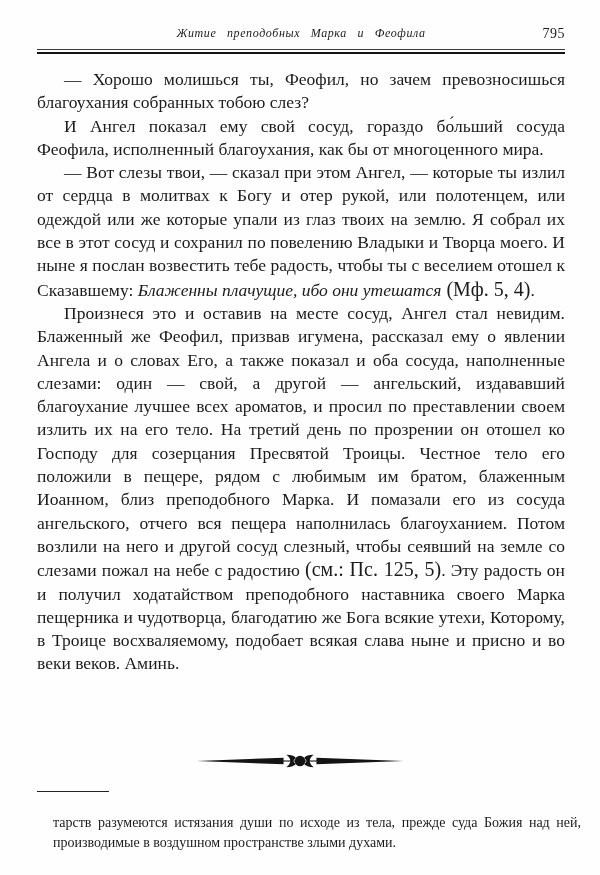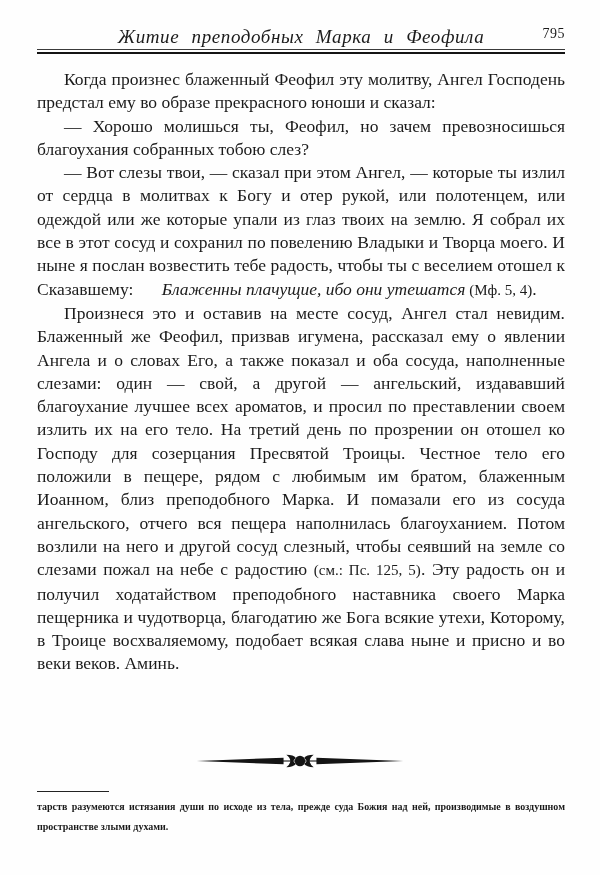--- a/index.html
+++ b/index.html
@@ -15,21 +15,21 @@
   
   .running-head {
     position: absolute;
     top: 26px; left: 37px; right: 35px;
     height: 22px;
   }
   .head-title {
     display: block;
     text-align: center;
     font-style: italic;
-    font-size: 19px;
+    font-size: 12px;
     letter-spacing: 0.6px;
     word-spacing: 7px;
     white-space: nowrap;
   }
   .page-num {
     position: absolute;
     right: 0; top: 0;
     font-size: 14px;
     font-style: normal;
     letter-spacing: 0.5px;
@@ -50,63 +50,62 @@
   .body-text {
     position: absolute;
     top: 68px; left: 37px;
     width: 528px;
     font-size: 17.5px;
     line-height: 23.3px;
     text-align: justify;
   }
   .para { margin: 0; }
   .para.indent { text-indent: 27px; }
-  .seg-italic { font-style: italic; margin-left: 24px; }
-  .seg-small { font-size: 15px; margin-top: 33px; }
+  .seg-italic { font-style: italic; }
+  .seg-small { font-size: 20px; margin-top: 33px; }
   
   .ornament-wrap {
     position: absolute;
     top: 752px; left: 0;
     width: 600px;
     text-align: center;
   }
   .ornament-wrap svg { display: inline-block; }
   
   .footnote-sep {
     position: absolute;
     top: 791px; left: 37px;
     width: 72px;
     border-top: 1px solid #222222;
   }
   .footnote {
     position: absolute;
     top: 797px; left: 37px;
     width: 528px;
-    font-size: 10px;
+    font-size: 14px;
     line-height: 19.6px;
     text-align: justify;
-    margin: 0;
-    font-weight: bold;
+    margin: 16px;
   }
 </style>
 </head>
 <body>
 
 <div class="page">
 
   <div class="running-head">
     <span class="head-title">Житие преподобных Марка и Феофила</span>
     <span class="page-num">795</span>
   </div>
 
   <div class="head-rule"></div>
 
   <div class="body-text">
-      <p class="para indent"><span class="seg-normal">Когда произнес блаженный Феофил эту молитву, Ангел Господень предстал ему во образе прекрасного юноши и сказал:</span></p>
       <p class="para indent"><span class="seg-normal">— Хорошо молишься ты, Феофил, но зачем превозносишься благоухания собранных тобою слез?</span></p>
+      <p class="para indent"><span class="seg-normal">И Ангел показал ему свой сосуд, гораздо бо́льший сосуда Феофила, исполненный благоухания, как бы от многоценного мира.</span></p>
       <p class="para indent"><span class="seg-normal">— Вот слезы твои, — сказал при этом Ангел, — которые ты излил от сердца в молитвах к Богу и отер рукой, или полотенцем, или одеждой или же которые упали из глаз твоих на землю. Я собрал их все в этот сосуд и сохранил по повелению Владыки и Творца моего. И ныне я послан возвестить тебе радость, чтобы ты с веселием отошел к Сказавшему: </span><span class="seg-italic">Блаженны плачущие, ибо они утешатся</span><span class="seg-small"> (Мф. 5, 4)</span><span class="seg-normal">.</span></p>
       <p class="para indent"><span class="seg-normal">Произнеся это и оставив на месте сосуд, Ангел стал невидим. Блаженный же Феофил, призвав игумена, рассказал ему о явлении Ангела и о словах Его, а также показал и оба сосуда, наполненные слезами: один — свой, а другой — ангельский, издававший благоухание лучшее всех ароматов, и просил по преставлении своем излить их на его тело. На третий день по прозрении он отошел ко Господу для созерцания Пресвятой Троицы. Честное тело его положили в пещере, рядом с любимым им братом, блаженным Иоанном, близ преподобного Марка. И помазали его из сосуда ангельского, отчего вся пещера наполнилась благоуханием. Потом возлили на него и другой сосуд слезный, чтобы сеявший на земле со слезами пожал на небе с радостию </span><span class="seg-small">(см.: Пс. 125, 5)</span><span class="seg-normal">. Эту радость он и получил ходатайством преподобного наставника своего Марка пещерника и чудотворца, благодатию же Бога всякие утехи, Которому, в Троице восхваляемому, подобает всякая слава ныне и присно и во веки веков. Аминь.</span></p>
     </div>
 
   <div class="ornament-wrap">
     <svg width="210" height="18" viewBox="0 0 230 18" xmlns="http://www.w3.org/2000/svg" fill="#141414">
       <path d="M2 9 L97 5.4 L97 12.6 Z"></path>
       <rect x="90" y="8.4" width="30" height="1.2"></rect>
       <path d="M100 2.2 Q108 2.2 110.5 5.6 L107.3 9 L110.5 12.4 Q108 15.8 100 15.8 Q104.4 12.4 104.4 9 Q104.4 5.6 100 2.2 Z"></path>
       <circle cx="115" cy="9" r="5.7"></circle>

